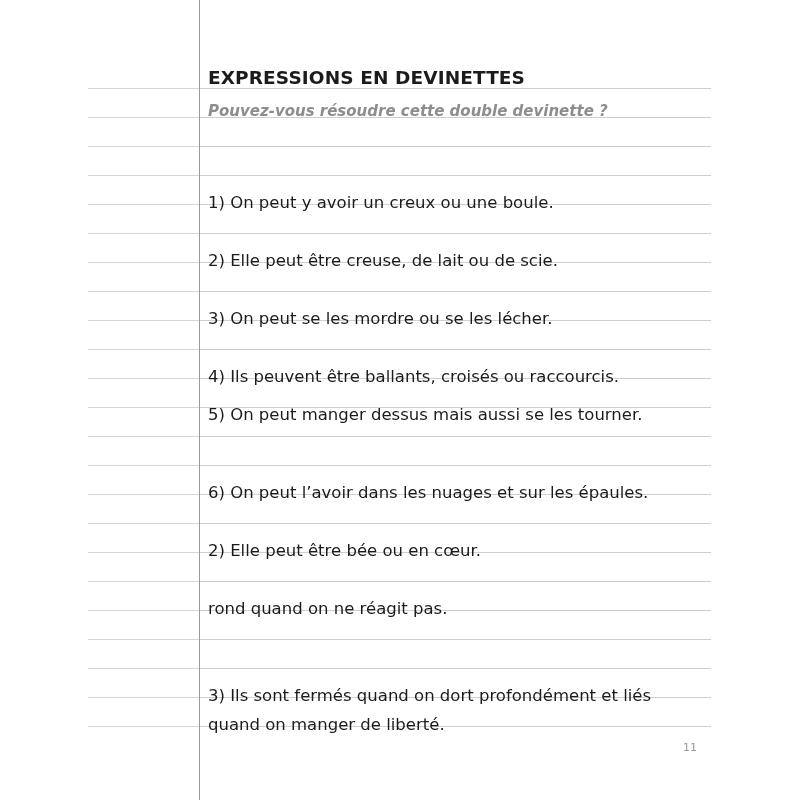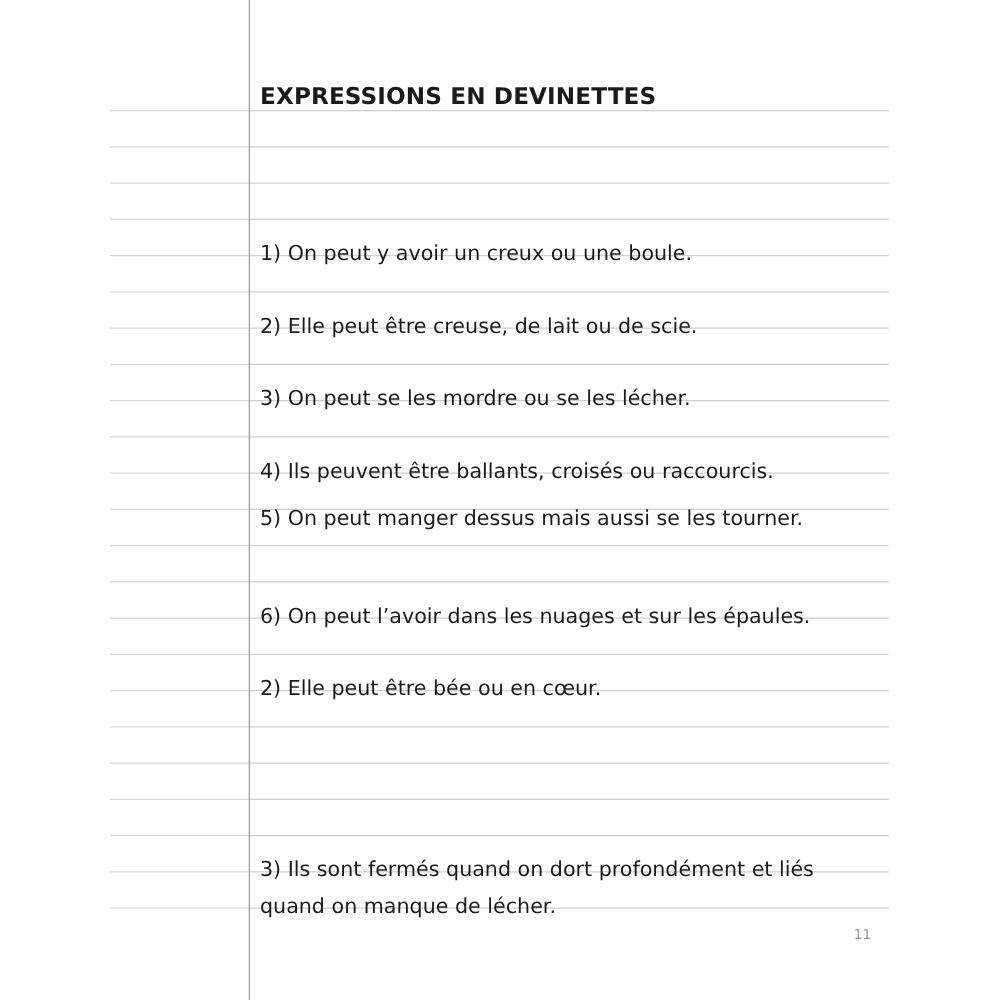--- a/index.html
+++ b/index.html
@@ -144,20 +144,21 @@
       <div class="rule-line margin-seg" style="left: 88px; width: 111px; top: 726px;"></div>
       <div class="rule-line" style="left: 199px; width: 512px; top: 726px;"></div>
     </div>
 
   <div class="vertical-rule" style="left: 199px; background: rgb(156, 156, 156);"></div>
 
   <div class="content">
 
     <div class="doc-title">EXPRESSIONS EN DEVINETTES</div>
 
+    <div class="subtitle subtitle-1">Pouvez-vous résoudre cette double devinette ?</div>
 
 
     <div id="riddle-list">
         <div class="riddle" style="top: 188px;">
           <span class="line">1) On peut y avoir un creux ou une boule.</span>
         </div>
         <div class="riddle" style="top: 246px;">
           <span class="line">2) Elle peut être creuse, de lait ou de scie.</span>
         </div>
         <div class="riddle" style="top: 304px;">
@@ -169,23 +170,24 @@
         <div class="riddle" style="top: 400px;">
           <span class="line">5) On peut manger dessus mais aussi se les tourner.</span>
         </div>
         <div class="riddle" style="top: 478px;">
           <span class="line">6) On peut l’avoir dans les nuages et sur les épaules.</span>
         </div>
         <div class="riddle" style="top: 536px;">
           <span class="line">2) Elle peut être bée ou en cœur.</span>
         </div>
         <div class="riddle" style="top: 594px;">
+          <span class="line">rond quand on ne réagit pas.</span>
         </div>
         <div class="riddle" style="top: 681px;">
           <span class="line">3) Ils sont fermés quand on dort profondément et liés</span>
-          <span class="line">quand on manque de lécher.</span>
+          <span class="line">quand on manger de liberté.</span>
         </div>
       </div>
 
     <div class="page-number">11</div>
 
   </div>
 </div>
 
 </body></html>

